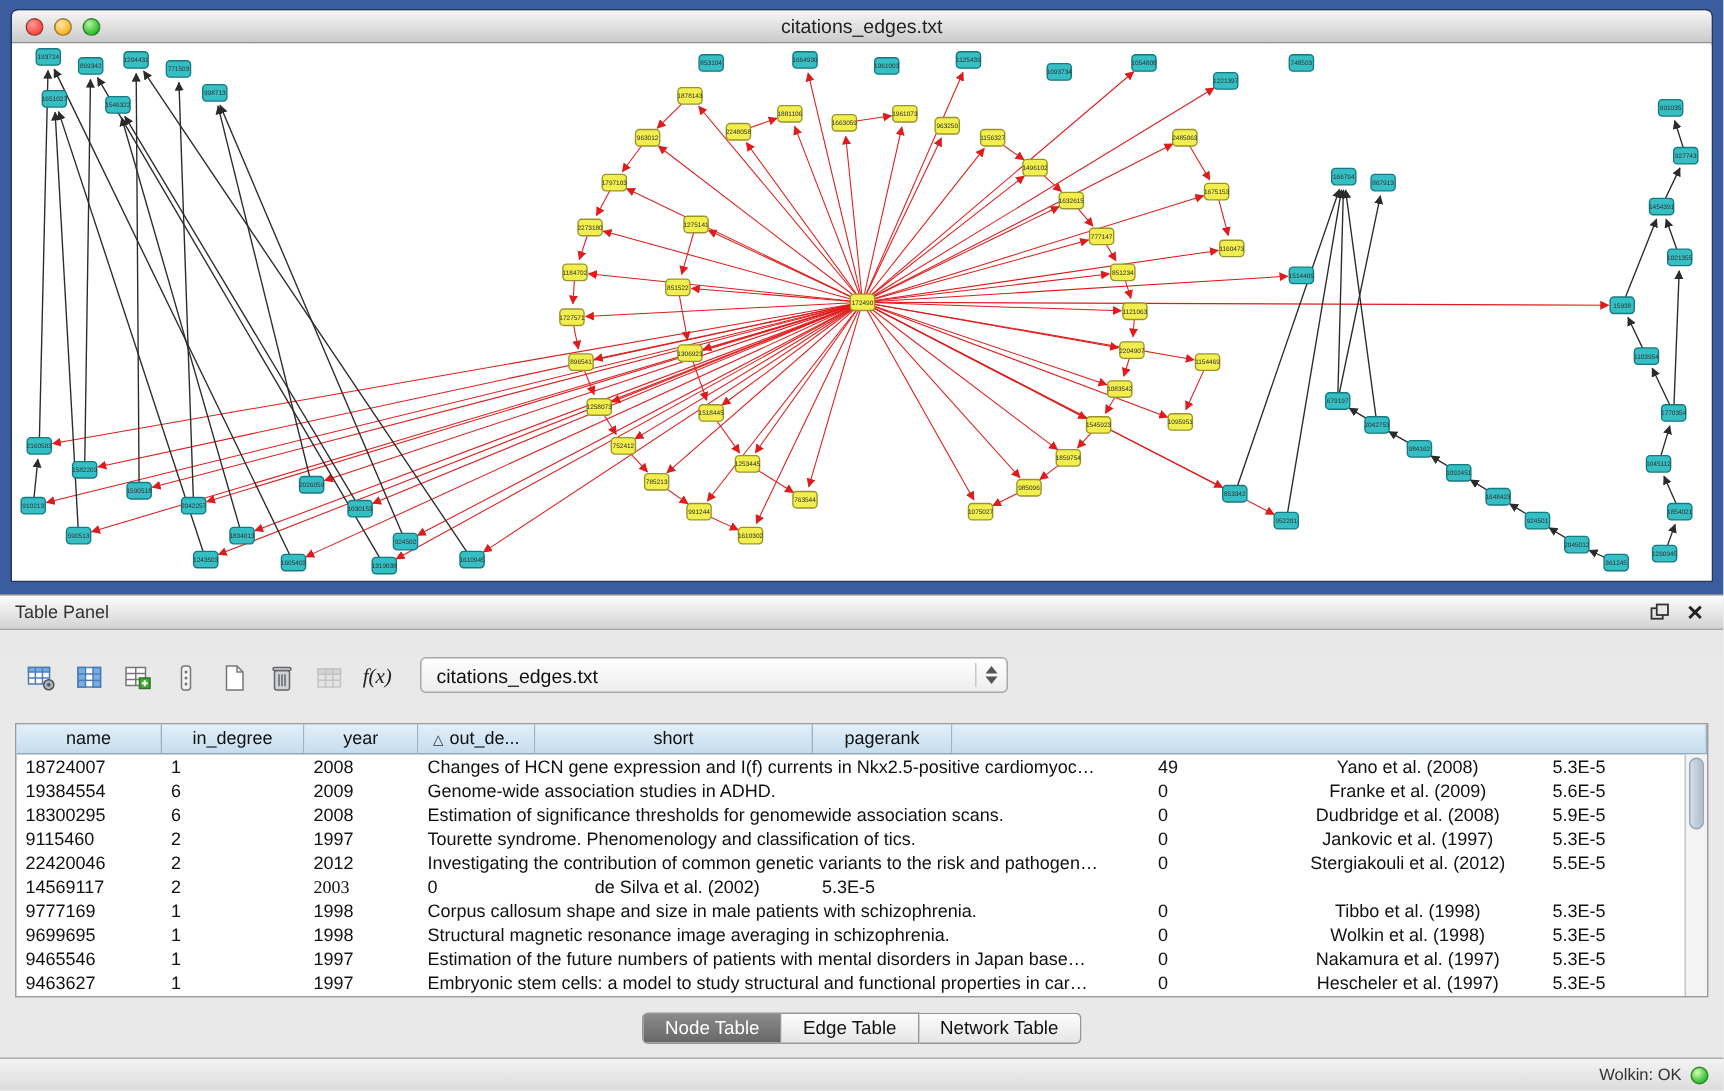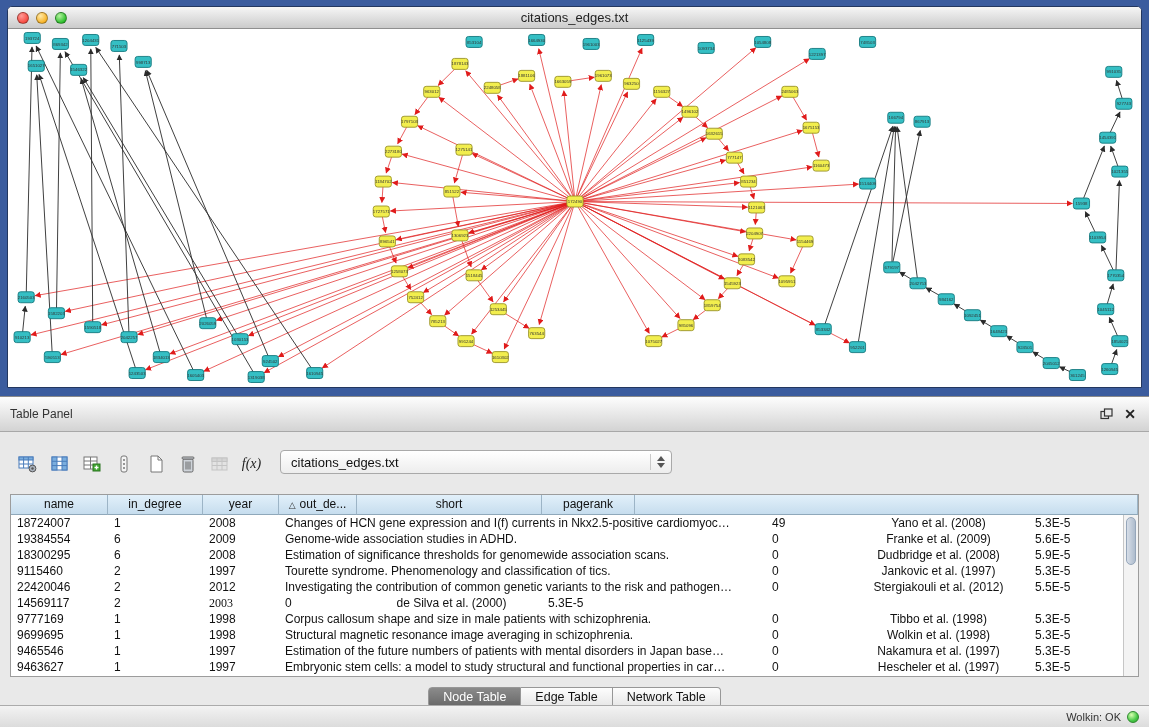--- a/index.html
+++ b/index.html
@@ -18,21 +18,21 @@
   .traffic { position:absolute; left:9px; top:5px; display:flex; gap:7px; }
   .light { width:12px; height:12px; border-radius:50%; border:1px solid rgba(0,0,0,.35); }
   .light.red { background:radial-gradient(circle at 35% 30%, #ff9a96, #f74d43 70%); }
   .light.yel { background:radial-gradient(circle at 35% 30%, #ffe9a8, #f8b429 70%); }
   .light.grn { background:radial-gradient(circle at 35% 30%, #b6f3a0, #2fc02e 70%); }
   .graph-area { position:absolute; top:23px; left:0; right:0; bottom:0;
     background:#fff; overflow:hidden; }
   .graph-area svg { width:100%; height:100%; display:block; }
 
   
-  .panel-header { height:36px; background:linear-gradient(#fdfdfd,#d3d3d3);
+  .panel-header { height:24px; background:linear-gradient(#fdfdfd,#d3d3d3);
     border-top:1px solid #8a8a8a; border-bottom:1px solid #a8a8a8;
     display:flex; align-items:center; padding:0 10px; }
   .panel-title { font-size:12px; color:#333; }
   .panel-header .spacer { flex:1; }
   .hdr-icon { width:18px; height:16px; display:flex; align-items:center;
     justify-content:center; margin-left:6px; cursor:default; }
   .close-x { font-size:14px; font-weight:bold; color:#222; line-height:14px; }
 
   .panel-body { height:287px; background:#e9e9e9; padding:0 10px; }
 
@@ -768,21 +768,21 @@
           <div class="td" style="width: 487px; text-align: left;">Investigating the contribution of common genetic variants to the risk and pathogen…</div>
           <div class="td" style="width: 78px; text-align: left;">0</div>
           <div class="td" style="width: 185px; text-align: center;">Stergiakouli et al. (2012)</div>
           <div class="td" style="width: 93px; text-align: left;">5.5E-5</div>
         </div>
         <div class="trow">
           <div class="td" style="width: 97px; text-align: left;">14569117</div>
           <div class="td" style="width: 95px; text-align: left;">2</div>
           <div class="td" style="width: 76px; text-align: left; font-family: Liberation Serif, serif;">2003</div>
           <div class="td" style="width: 78px; text-align: left;">0</div>
-          <div class="td" style="width: 185px; text-align: center;">de Silva et al. (2000)</div>
+          <div class="td" style="width: 185px; text-align: center;">de Silva et al. (2002)</div>
           <div class="td" style="width: 93px; text-align: left;">5.3E-5</div>
         </div>
         <div class="trow">
           <div class="td" style="width: 97px; text-align: left;">9777169</div>
           <div class="td" style="width: 95px; text-align: left;">1</div>
           <div class="td" style="width: 76px; text-align: left;">1998</div>
           <div class="td" style="width: 487px; text-align: left;">Corpus callosum shape and size in male patients with schizophrenia.</div>
           <div class="td" style="width: 78px; text-align: left;">0</div>
           <div class="td" style="width: 185px; text-align: center;">Tibbo et al. (1998)</div>
           <div class="td" style="width: 93px; text-align: left;">5.3E-5</div>

